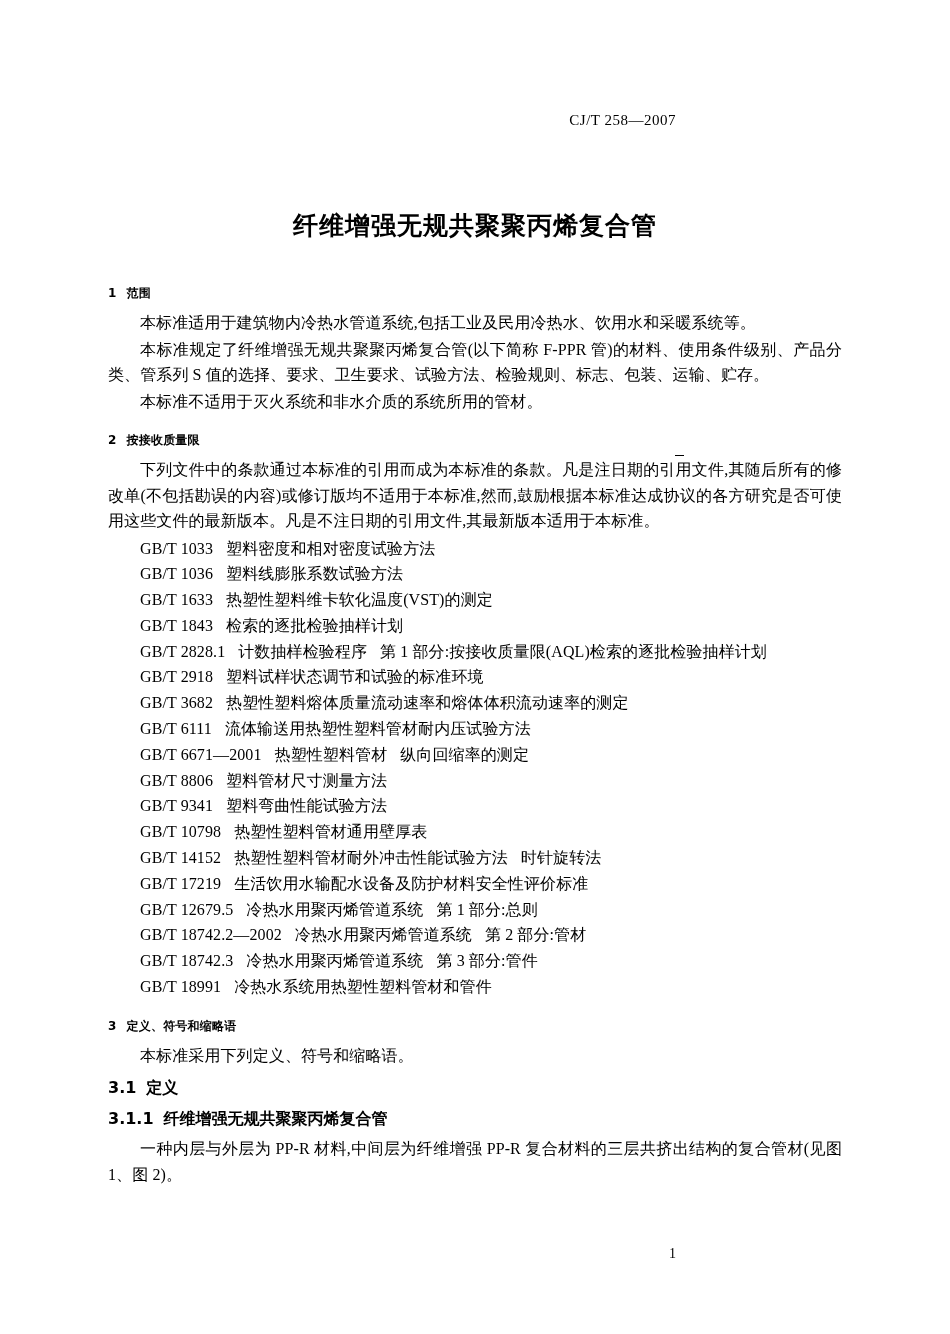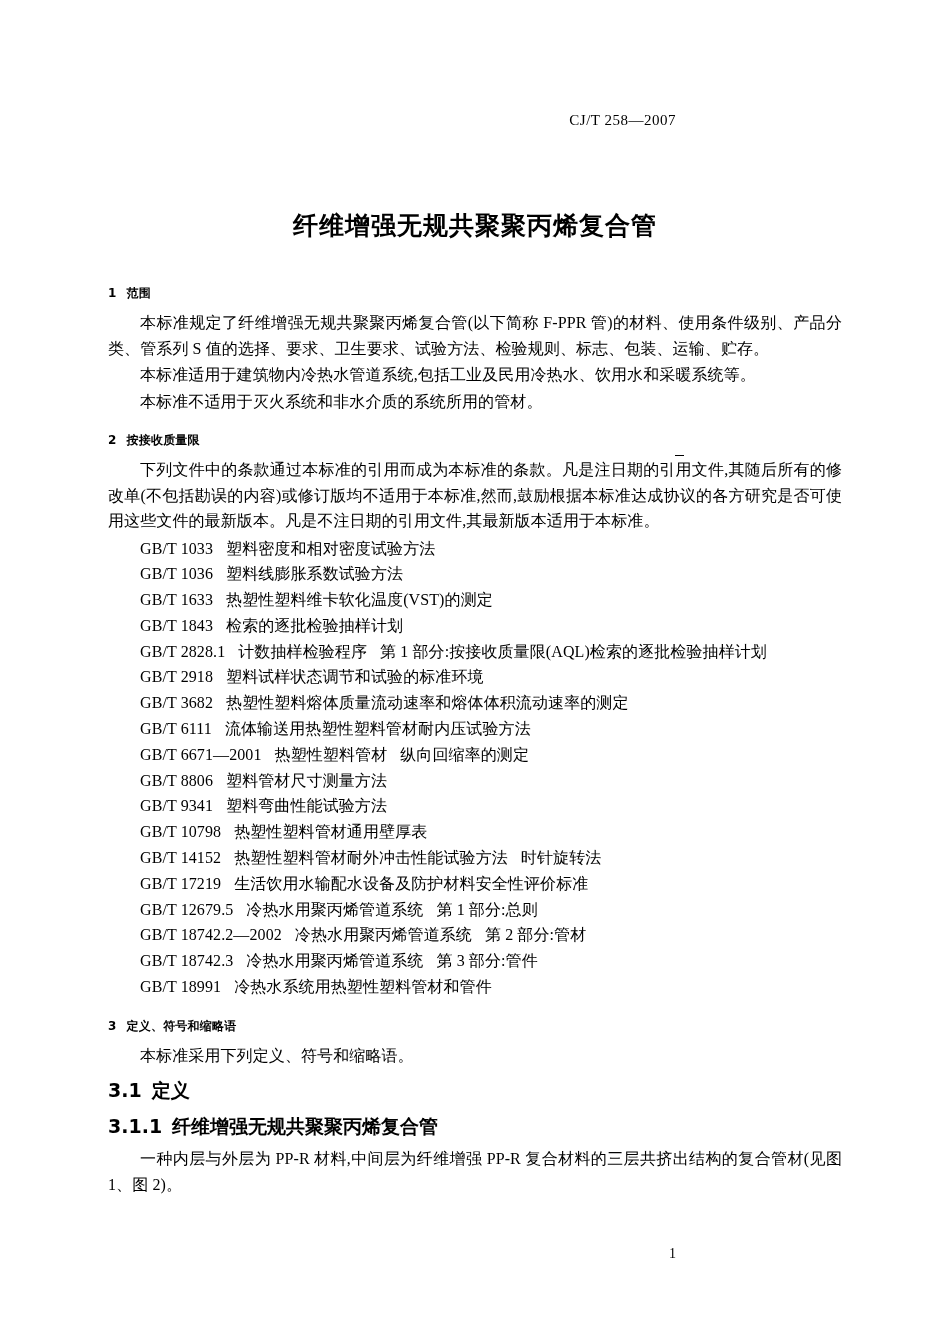--- a/index.html
+++ b/index.html
@@ -74,21 +74,21 @@
     line-height: 25.8px;
     padding-left: 32px;
     letter-spacing: 0.1px;
     white-space: nowrap;
   }
   .ref-list li .code { margin-right: 13px; }
   .ref-list li .gap { display: inline-block; width: 13px; }
   .sub-head {
     font-family: "DejaVu Sans", "Liberation Sans", sans-serif;
     font-weight: bold;
-    font-size: 19px;
+    font-size: 16px;
     margin: 10px 0 6px 0;
   }
   .sub-head .num { margin-right: 10px; }
   .page-num {
     position: absolute;
     bottom: 72px;
     right: 108px;
     font-size: 14px;
     font-family: "Liberation Serif", "DejaVu Serif", serif;
   }
@@ -109,22 +109,22 @@
 
   <div class="tick" style="top:455px;"></div>
 
   <h1 class="doc-title">纤维增强无规共聚聚丙烯复合管</h1>
 
   <div class="body-area">
 
     <div class="sec-head first">
       <span class="num">1</span><span>范围</span>
     </div>
+    <p class="para">本标准适用于建筑物内冷热水管道系统,包括工业及民用冷热水、饮用水和采暖系统等。</p>
     <p class="para">本标准规定了纤维增强无规共聚聚丙烯复合管(以下简称 F-PPR 管)的材料、使用条件级别、产品分类、管系列 S 值的选择、要求、卫生要求、试验方法、检验规则、标志、包装、运输、贮存。</p>
-    <p class="para">本标准适用于建筑物内冷热水管道系统,包括工业及民用冷热水、饮用水和采暖系统等。</p>
     <p class="para">本标准不适用于灭火系统和非水介质的系统所用的管材。</p>
 
     <div class="sec-head">
       <span class="num">2</span><span>按接收质量限</span>
     </div>
     <p class="para">下列文件中的条款通过本标准的引用而成为本标准的条款。凡是注日期的引用文件,其随后所有的修改单(不包括勘误的内容)或修订版均不适用于本标准,然而,鼓励根据本标准达成协议的各方研究是否可使用这些文件的最新版本。凡是不注日期的引用文件,其最新版本适用于本标准。</p>
 
     <ul class="ref-list">
       <li><span class="code">GB/T 1033</span><span>塑料密度和相对密度试验方法</span></li>
       <li><span class="code">GB/T 1036</span><span>塑料线膨胀系数试验方法</span></li>

